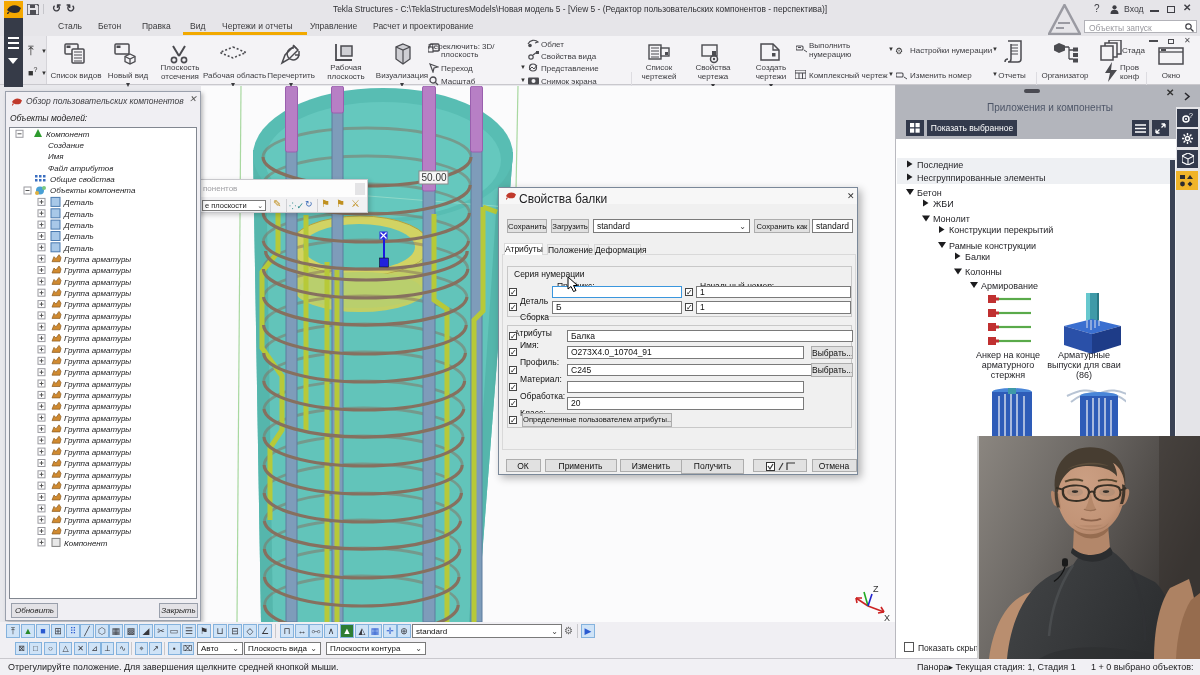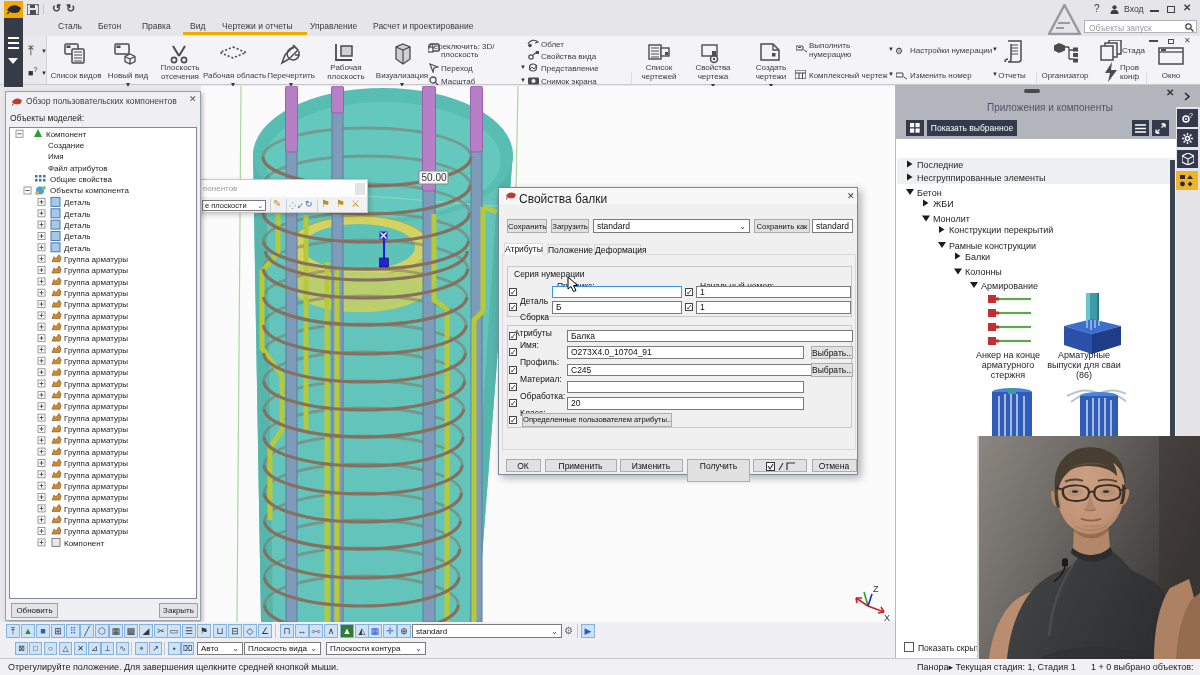--- a/index.html
+++ b/index.html
@@ -14,21 +14,21 @@
 #tabunderline { position:absolute; left:183px; top:14px; width:124px; height:3px; background:#f2a900; }
 .ricon { position:absolute; color:#4b4b50; }
 .rlabel { position:absolute; font-size:8px; color:#3c3c40; text-align:center; white-space:nowrap; }
 .rsep { position:absolute; top:40px; width:1px; height:45px; background:#dddce1; }
 
 #logo { left:4px; top:1px; width:19px; height:17px; background:#f5a800; }
 #sidebar { left:4px; top:18px; width:19px; height:69px; background:#363b48; }
 
 #viewport { left:201px; top:86px; width:694px; height:536px; background:#fbfbfc; }
 
-#lpanel { left:5px; top:91px; width:196px; height:530px; background:#f0eff3; border:1px solid #9aa0ac; box-shadow:2px 2px 4px rgba(0,0,0,.25); }
+#lpanel { left:5px; top:91px; width:196px; height:530px; background:#f0eff3; border:1px solid #9aa0ac; box-shadow:2px 2px 4px rgba(0,0,0,.25);font-style:italic; }
 #ltree { position:absolute; left:3px; top:35px; width:188px; height:472px; background:#fff; border:1px solid #828790; overflow:hidden; }
 .pbtn { position:absolute; font-size:8px; color:#222; background:#e3e2e6; border:1px solid #9aa0ac; text-align:center; white-space:nowrap; overflow:hidden; }
 
 #dialog { left:498px; top:187px; width:360px; height:288px; background:#f0f0f0; border:1px solid #7a8899; box-shadow:3px 3px 8px rgba(0,0,0,.3); }
 .dbtn { position:absolute; background:#e1e1e1; border:1px solid #adadad; font-size:8.5px; color:#111; text-align:center; white-space:nowrap; overflow:hidden; }
 .dinput { position:absolute; background:#fff; border:1px solid #7a7a7a; font-size:8.5px; color:#111; padding-left:3px; }
 .dcb { position:absolute; width:8px; height:8px; background:#fff; border:1px solid #454545; font-size:8px; line-height:7px; color:#111; text-align:center; }
 .dlabel { position:absolute; font-size:8.5px; color:#111; white-space:nowrap;margin-top:8px; }
 .group { position:absolute; border:1px solid #c8c8c8; }
 
@@ -52,20 +52,21 @@
 <body>
 <div class="abs" id="titlebar">
   <svg class="abs" style="left:27px;top:4px" width="12" height="11" viewBox="0 0 12 11">
       <path d="M1 0h9l2 2v9H0V0z" fill="none" stroke="#4e4e55" stroke-width="1.4"></path>
       <rect x="3" y="6" width="6" height="5" fill="#4e4e55"></rect>
       <rect x="3" y="1" width="5" height="3" fill="#4e4e55"></rect>
     </svg>
   <div class="abs" style="left:43px;top:4px;width:1px;height:10px;background:#c5c5ca"></div>
   <span class="abs" style="left:52px;top:2px;font-size:11px;color:#3e3e44;font-weight:bold">↺</span>
   <span class="abs" style="left:66px;top:2px;font-size:11px;color:#3e3e44;font-weight:bold">↻</span>
+  <div class="abs" style="left:330px;top:4px;width:500px;text-align:center;font-size:8.4px;color:#2e2e32;white-space:nowrap">Tekla Structures - C:\TeklaStructuresModels\Новая модель 5 - [View 5 - (Редактор пользовательских компонентов - перспектива)]</div>
   <span class="abs" style="left:1094px;top:3px;font-size:10px;color:#3e3e44">?</span>
   <svg class="abs" style="left:1110px;top:5px" width="9" height="9" viewBox="0 0 9 9">
       <circle cx="4.5" cy="2.3" r="2.1" fill="#3e3e44"></circle>
       <path d="M0.5 9 C0.5 6 2 4.8 4.5 4.8 C7 4.8 8.5 6 8.5 9 Z" fill="#3e3e44"></path>
     </svg>
   <span class="abs" style="left:1124px;top:4px;font-size:8.7px;color:#3e3e44">Вход</span>
   <div class="abs" style="left:1150px;top:10px;width:9px;height:2px;background:#3e3e44"></div>
   <div class="abs" style="left:1167px;top:6px;width:8px;height:7px;border:1.5px solid #3e3e44"></div>
   <span class="abs" style="left:1183px;top:2px;font-size:10px;color:#3e3e44;font-weight:bold">✕</span>
 </div>
@@ -816,21 +817,21 @@
   <div class="dinput" style="left:68px;top:192.5px;width:237px;height:12.5px"></div>
   <div class="dcb" style="left:10px;top:211px">✓</div>
     <div class="dlabel" style="left:21px;top:211.5px">Класс:</div>
   <div class="dinput" style="left:68px;top:209px;width:237px;height:12.5px">20</div>
   <div class="dcb" style="left:10px;top:227.5px">✓</div>
   <div class="dbtn" style="left:23px;top:225px;width:150px;height:13.5px;line-height:12.5px;font-size:7.6px">Определенные пользователем атрибуты...</div>
 
   <div class="dbtn" style="left:6.5px;top:271px;width:35px;height:13px;line-height:12px">ОК</div>
   <div class="dbtn" style="left:45.5px;top:271px;width:72px;height:13px;line-height:12px">Применить</div>
   <div class="dbtn" style="left:120.5px;top:271px;width:63px;height:13px;line-height:12px">Изменить</div>
-  <div class="dbtn" style="left:188px;top:271px;width:63px;height:23px;line-height:12px">Получить</div>
+  <div class="dbtn" style="left:182px;top:271px;width:63px;height:15px;line-height:12px">Получить</div>
   <div class="dbtn" style="left:254px;top:271px;width:54px;height:13px">
       <svg style="position:absolute;left:12px;top:2px" width="30" height="9" viewBox="0 0 30 9">
         <rect x="0.5" y="0.5" width="8" height="8" fill="#fff" stroke="#333"></rect>
         <path d="M2 4l2 3 3-5" stroke="#333" stroke-width="1.2" fill="none"></path>
         <path d="M13 8L17 1" stroke="#333" stroke-width="1.1"></path>
         <path d="M21 8V1h8" stroke="#333" stroke-width="1.2" fill="none"></path>
       </svg>
     </div>
   <div class="dbtn" style="left:312.5px;top:271px;width:45px;height:13px;line-height:12px">Отмена</div>
 </div>

